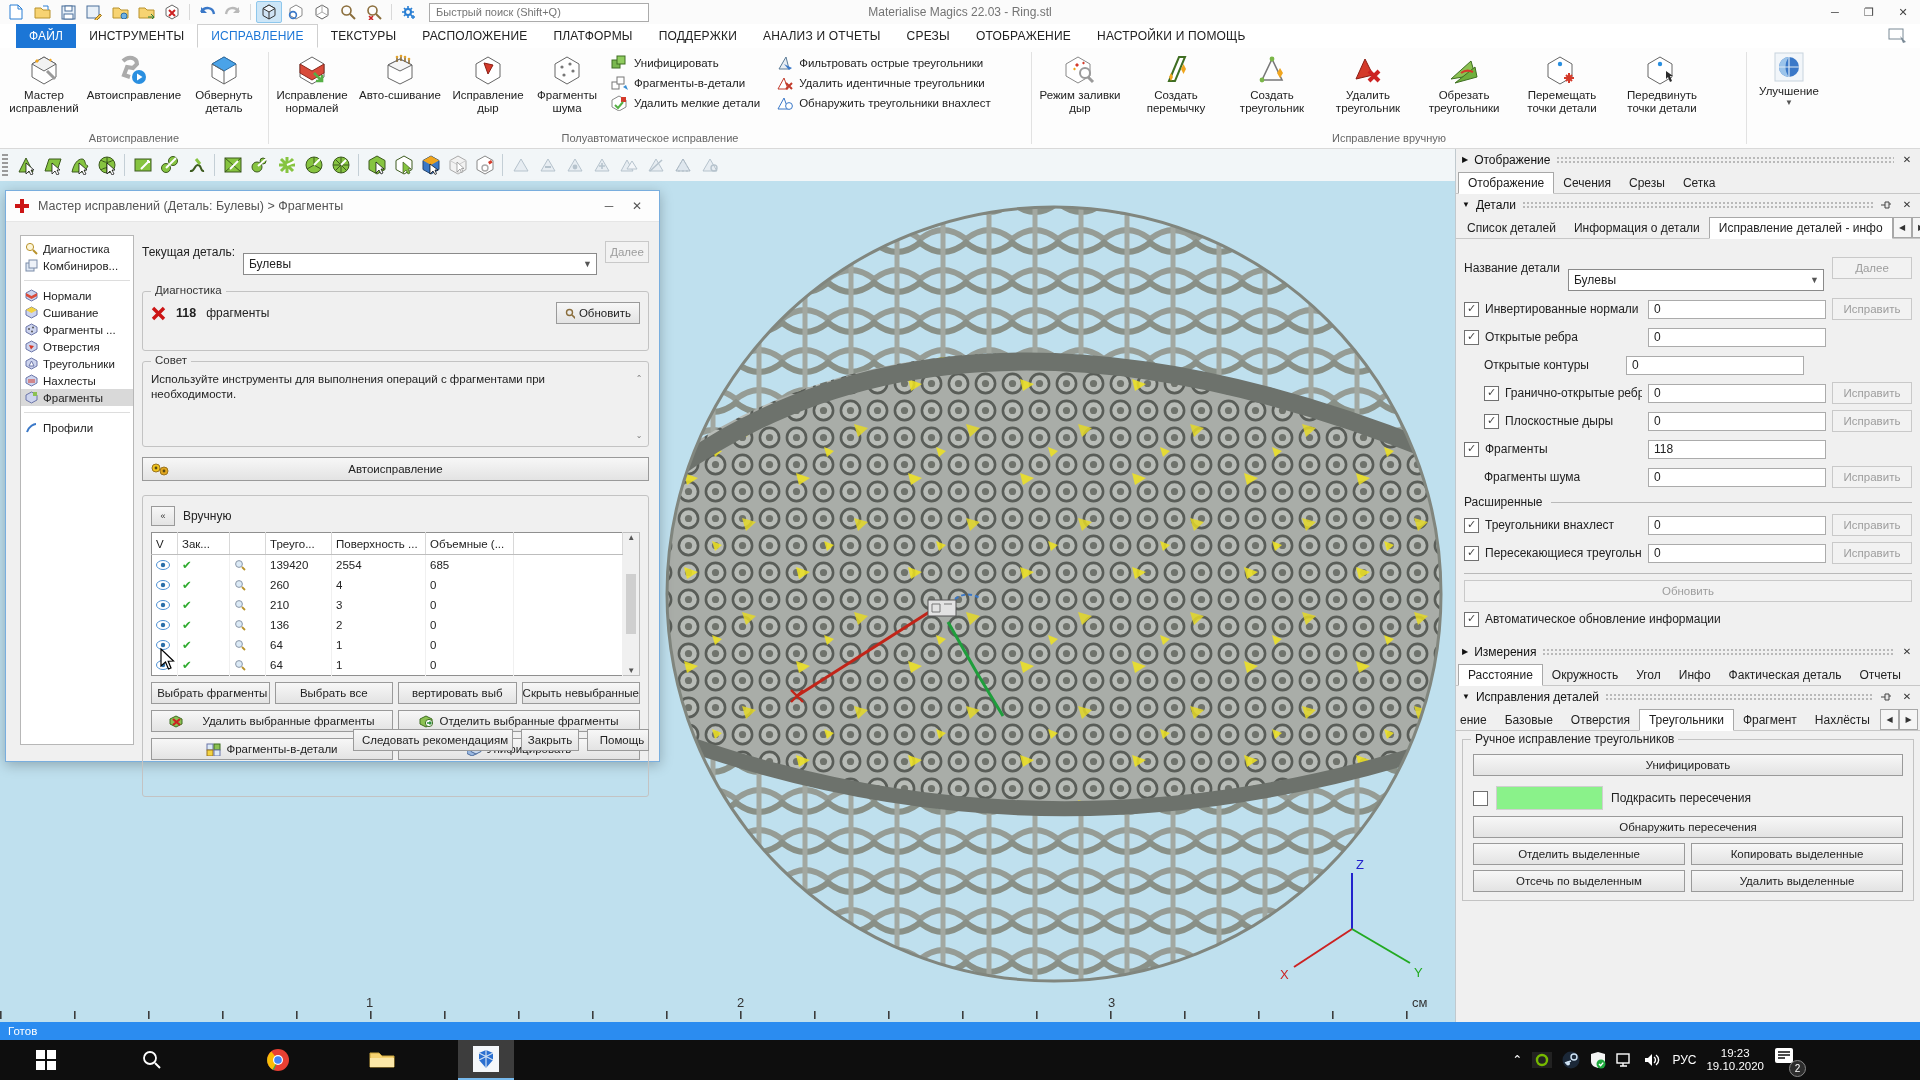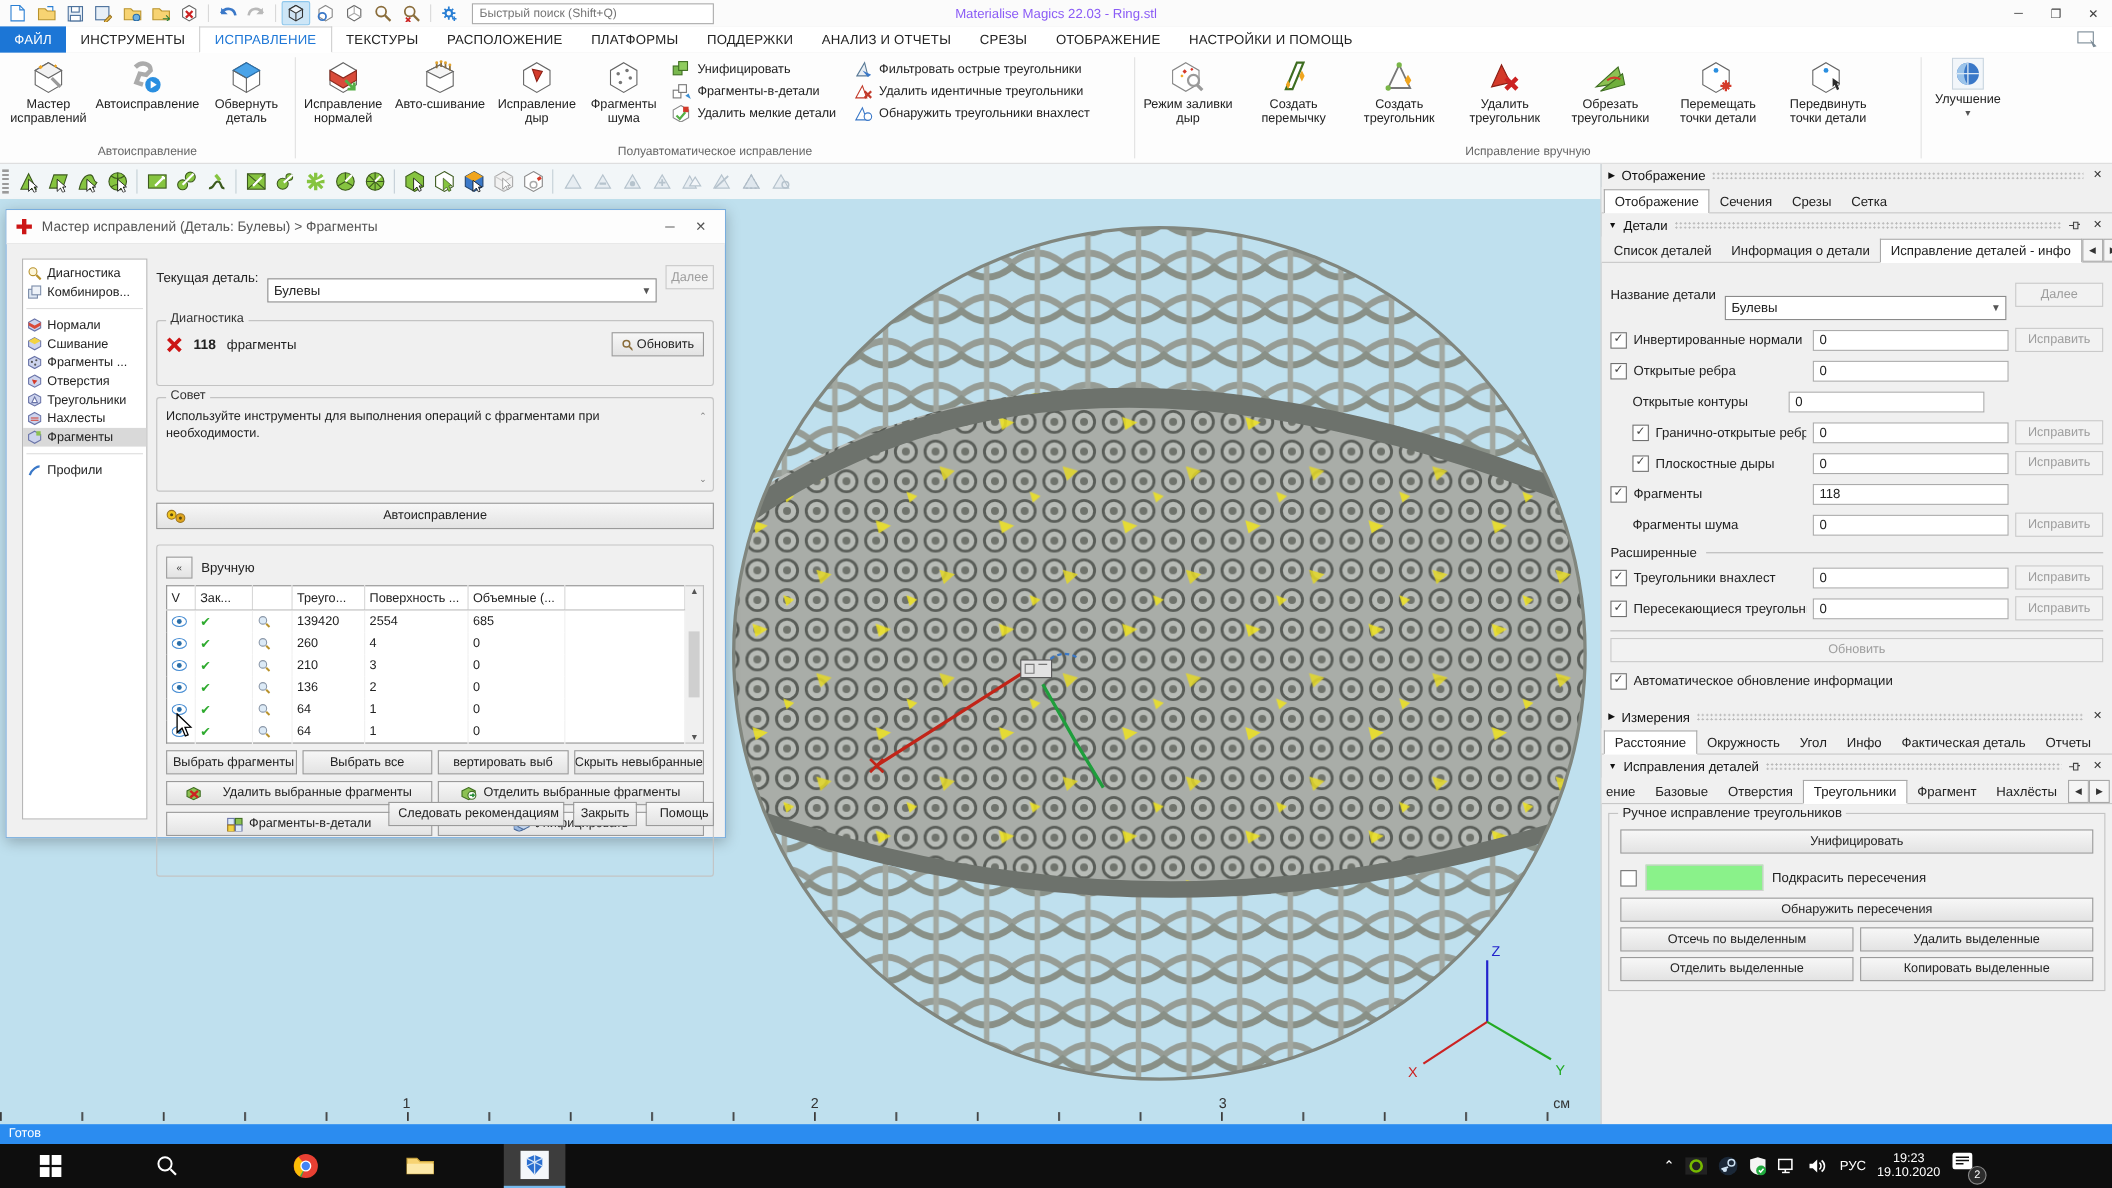--- a/index.html
+++ b/index.html
@@ -5,27 +5,27 @@
   html,body{margin:0;padding:0;width:1920px;height:1080px;overflow:hidden;
     font-family:"Liberation Sans","DejaVu Sans",sans-serif;font-size:12px;color:#222;background:#bfe0ee;}
   
   .titlebar{position:absolute;top:0;left:0;width:1920px;height:24px;background:#fbfbfb;border-bottom:1px solid #e4e4e4;display:flex;align-items:center;}
   .qat{display:flex;align-items:center;gap:2px;padding-left:4px;}
   .qbtn{width:24px;height:20px;display:flex;align-items:center;justify-content:center;border-radius:2px;}
   .qbtn.on{background:#cde6f7;border:1px solid #8ec7ec;}
   .qsep{width:1px;height:16px;background:#d9d9d9;margin:0 3px;}
   .searchbox{margin-left:6px;width:210px;height:17px;border:1px solid #ababab;background:#fff;display:flex;align-items:center;padding:0 4px;}
   .searchbox input{border:none;outline:none;width:100%;font-size:11px;color:#888;font-family:inherit;background:transparent;}
-  .wtitle{position:absolute;left:0;right:0;text-align:center;font-size:12px;color:#8b5cf6;pointer-events:none;}
+  .wtitle{position:absolute;left:0;right:0;text-align:center;font-size:12px;color:#737373;pointer-events:none;}
   .wctrl{position:absolute;right:0;top:0;display:flex;height:24px;}
   .wc{width:34px;height:24px;display:flex;align-items:center;justify-content:center;font-size:11px;color:#444;}
   
   .tabbar{position:absolute;top:24px;left:0;width:1920px;height:24px;background:#ffffff;border-bottom:1px solid #dcdcdc;display:flex;align-items:stretch;}
   .mtab{padding:0 13px;display:flex;align-items:center;font-size:12px;color:#222;letter-spacing:.2px;}
-  .mtab.file{background:#1c76d6;color:#fff;}
+  .mtab.file{background:#1c76d6;color:#fff;margin-left:16px;}
   .mtab.active{border:1px solid #cfcfcf;border-bottom:1px solid #fff;color:#1c76d6;background:#fff;}
   .customize-ic{position:absolute;right:8px;top:2px;width:28px;height:20px;display:flex;align-items:center;justify-content:center;}
   
   .ribbon{position:absolute;top:48px;left:0;width:1920px;height:100px;background:#fdfdfd;border-bottom:1px solid #d9d9d9;display:flex;}
   .rgroup{position:relative;display:flex;flex-direction:column;}
   .rgroup .gbody{display:flex;flex:1;align-items:flex-start;padding-top:3px;}
   .glabel{height:16px;text-align:center;font-size:11px;color:#666;}
   .gsep{width:1px;background:#e2e2e2;margin:4px 0;}
   .bigbtn{width:92px;display:flex;flex-direction:column;align-items:center;padding-top:2px;}
   .bigbtn .cap{margin-top:2px;text-align:center;font-size:11.5px;line-height:13px;color:#222;}
@@ -1259,32 +1259,32 @@
     <div class="paintrow">
       <span class="cb"></span>
       <div class="swatch"></div>
       <span>Подкрасить пересечения</span>
     </div>
     <div class="btn wideb">
         <span>Обнаружить пересечения</span>
       </div>
     <div class="halfrow">
       <div class="btn">
+          <span>Отделить выделенные</span>
+        </div>
+      <div class="btn">
+          <span>Копировать выделенные</span>
+        </div>
+    </div>
+    <div class="halfrow">
+      <div class="btn">
           <span>Отсечь по выделенным</span>
         </div>
       <div class="btn">
           <span>Удалить выделенные</span>
-        </div>
-    </div>
-    <div class="halfrow">
-      <div class="btn">
-          <span>Отделить выделенные</span>
-        </div>
-      <div class="btn">
-          <span>Копировать выделенные</span>
         </div>
     </div>
   </div>
 </div>
 
 <div class="statusbar">
   <span>Готов</span>
 </div>
 
 <div class="taskbar">

